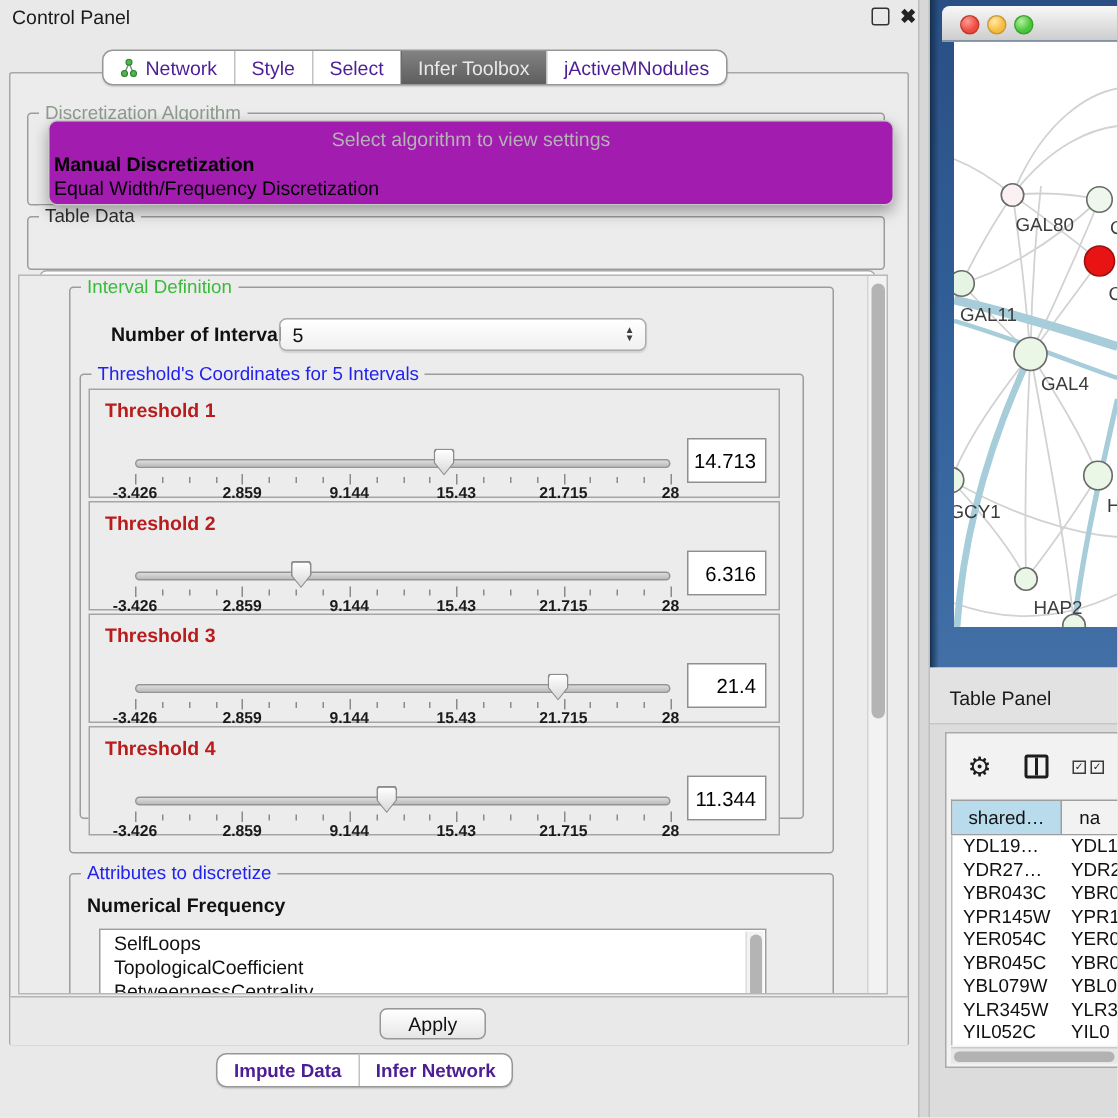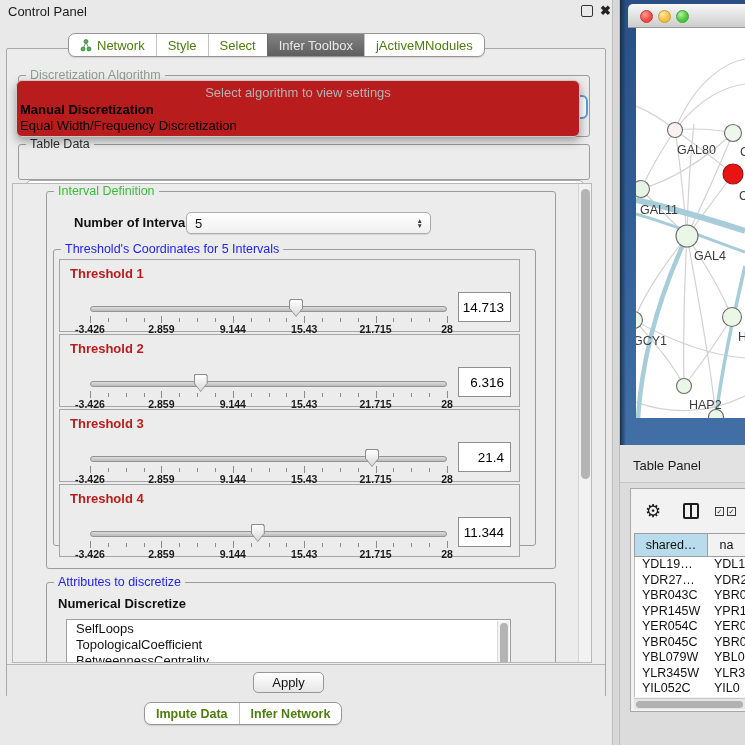--- a/index.html
+++ b/index.html
@@ -8,21 +8,21 @@
   #page { position:absolute; inset:0; width:745px; height:745px; background:#e9e9e9; }
 
   
   .titlebar { position:absolute; left:0; top:0; width:612px; height:24px; }
   .titlebar .wtitle { position:absolute; left:8px; top:4px; font-size:13px; color:#1a1a1a; }
   .win-float { position:absolute; left:581px; top:5px; width:12px; height:12px; border:1.5px solid #333; border-radius:2px; }
   .win-close { position:absolute; left:600px; top:3px; font-size:13px; font-weight:bold; color:#222; }
 
   
   .segctl { position:absolute; display:flex; height:24px; background:#fff; border:1px solid #979797; border-radius:7px; overflow:hidden; box-shadow:0 1px 1px rgba(0,0,0,0.12); z-index:12; }
-  .seg { display:flex; align-items:center; gap:5px; padding:0 11px; font-size:13px; color:#4d7c0f; border-left:1px solid #c2c2c2; white-space:nowrap; cursor:default; }
+  .seg { display:flex; align-items:center; gap:5px; padding:0 11px; font-size:13px; color:#4c1d95; border-left:1px solid #c2c2c2; white-space:nowrap; cursor:default; }
   .seg:first-child { border-left:none; }
   .seg.sel { background:linear-gradient(180deg,#828282,#5e5e5e); color:#e9e9e9; border-left-color:#6a6a6a; }
   #top-tabs { left:68px; top:33px; }
   #bottom-tabs { left:144px; top:702px; height:23px; z-index:12; }
   #bottom-tabs .seg { font-size:12.5px; font-weight:bold; }
 
   .main-panel { position:absolute; left:6px; top:48px; width:600px; height:649px; background:#ececec; border:1px solid #a8a8a8; border-radius:2px; }
 
   
   .group { position:absolute; border:1px solid #9c9c9c; border-radius:3px; }
@@ -30,21 +30,21 @@
   .legend.gray  { color:#8f9b8f; }
   .legend.dark  { color:#2e2e2e; }
   .legend.green { color:#3bbb3b; }
   .legend.blue  { color:#2222ee; }
 
   
   .combo { position:absolute; background:linear-gradient(180deg,#ffffff,#f0f0f0); border:1px solid #ababab; border-radius:5px; box-shadow:0 1px 1px rgba(0,0,0,0.1); font-size:13px; color:#111; display:flex; align-items:center; padding:0 8px; }
   .combo .arrows { position:absolute; right:7px; top:50%; transform:translateY(-50%); display:flex; flex-direction:column; line-height:5px; font-size:6.5px; color:#3c3c3c; text-align:center; }
 
   
-  .popup { position:absolute; left:16px; top:80px; width:564px; height:57px; background:#b91c1c; border:1px solid #c9c9c9; border-radius:6px; box-shadow:0 4px 10px rgba(0,0,0,0.35); z-index:60; overflow:hidden; }
+  .popup { position:absolute; left:32px; top:80px; width:564px; height:57px; background:#a21caf; border:1px solid #c9c9c9; border-radius:6px; box-shadow:0 4px 10px rgba(0,0,0,0.35); z-index:60; overflow:hidden; }
   .popup .prompt { position:absolute; left:0; right:0; top:4px; text-align:center; color:#b3b3b3; font-size:13px; }
   .popup .opt1 { position:absolute; left:3px; top:21px; font-size:13px; font-weight:bold; color:#000; }
   .popup .opt2 { position:absolute; left:3px; top:37px; font-size:13px; color:#000; }
   .focus-combo { position:absolute; left:548px; top:95px; width:40px; height:24px; border:2.5px solid #5b9ddb; border-radius:6px; background:#fdfdfd; z-index:55; }
 
   
   .scroll-area { position:absolute; left:12px; top:183px; width:580px; height:480px; background:#ececec; border:1px solid #b8b8b8; overflow:hidden; }
   .vscroll { position:absolute; right:0; top:0; width:13px; height:100%; background:#f2f2f2; border-left:1px solid #d4d4d4; }
   .vscroll .thumb { position:absolute; left:2px; width:9px; background:#b4b4b4; border-radius:5px; }
 
@@ -331,21 +331,21 @@
           <span class="ticklabel" style="left: 60%;">15.43</span>
           <span class="ticklabel" style="left: 80%;">21.715</span>
           <span class="ticklabel" style="left: 100%;">28</span>
         </div>
       <div class="t-value">11.344</div>
     </div>
 
     <div class="group" style="left:33px; top:398px; width:510px; height:130px;">
       <span class="legend blue">Attributes to discretize</span>
     </div>
-    <span class="bold13" style="left:45px; top:412px;">Numerical Discretize</span>
+    <span class="bold13" style="left:45px; top:412px;">Numerical Frequency</span>
     <div class="attr-list" id="attr-list">
       <div class="attr-item">SelfLoops</div>
         <div class="attr-item">TopologicalCoefficient</div>
         <div class="attr-item">BetweennessCentrality</div>
         <div class="lscroll">
           <div class="thumb"></div>
         </div>
     </div>
 
     <div class="vscroll">

